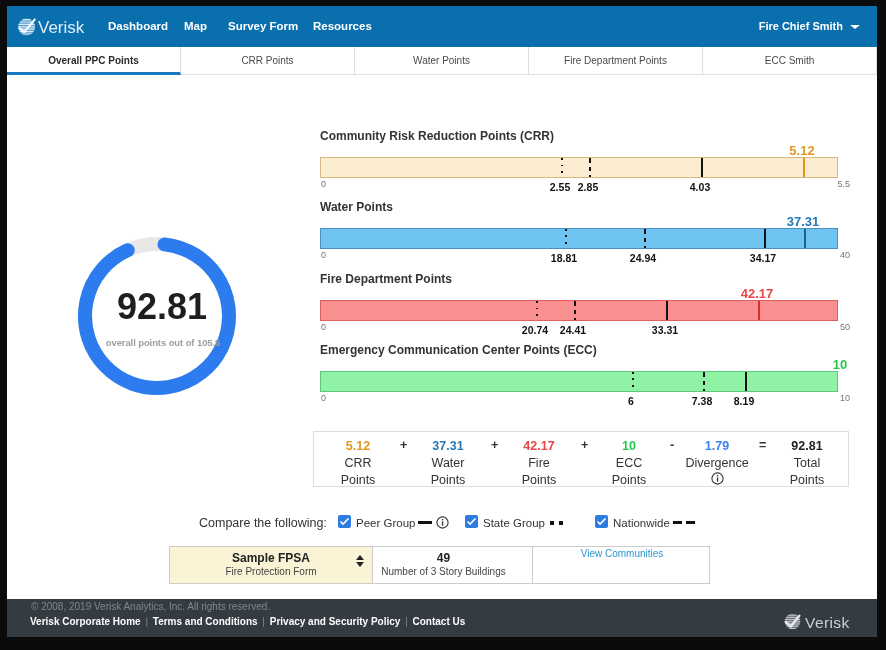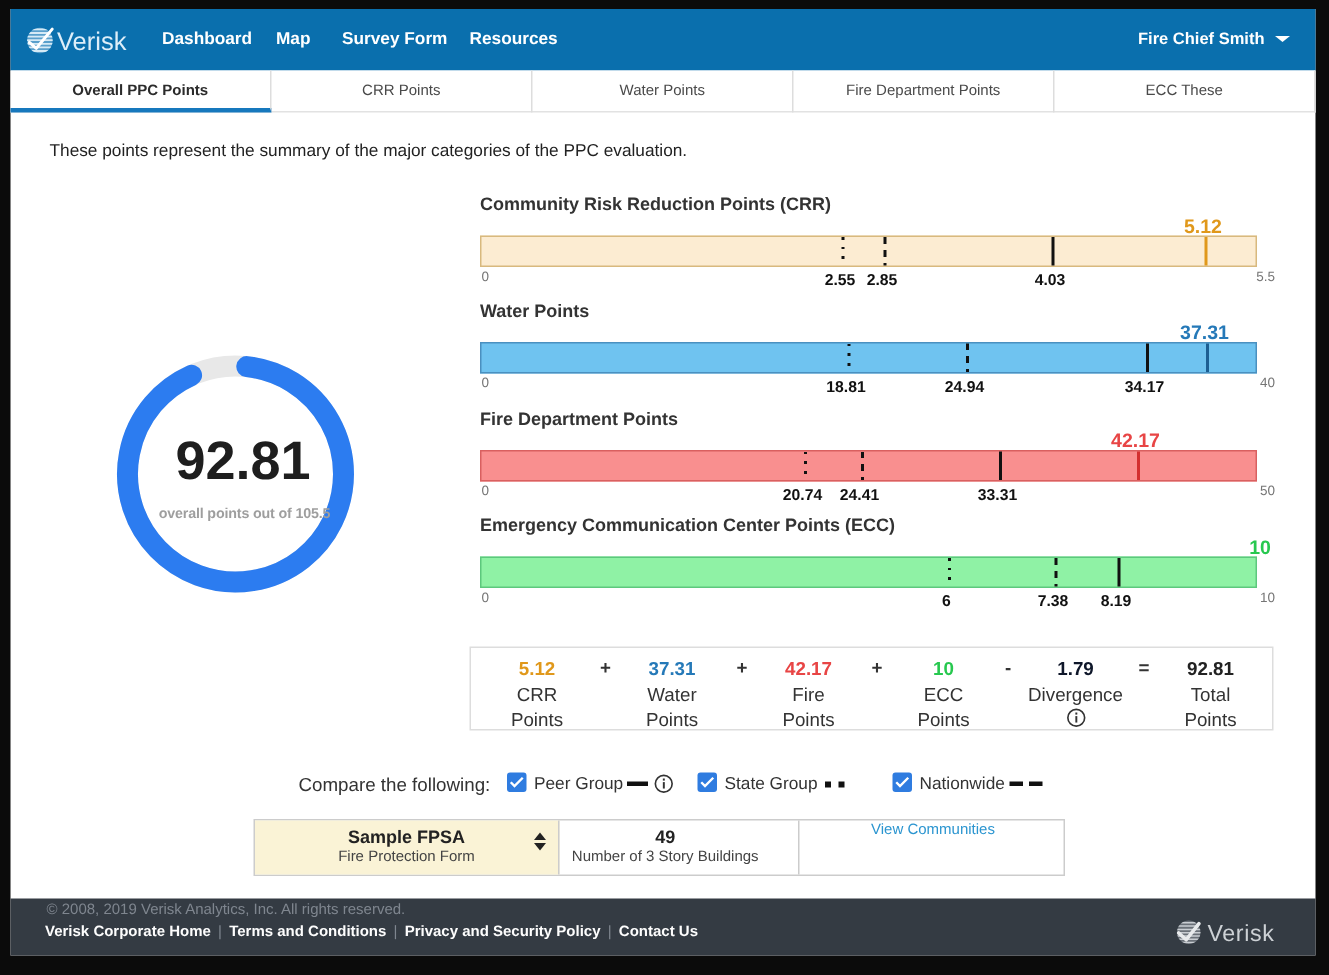--- a/index.html
+++ b/index.html
@@ -99,24 +99,23 @@
     <div class="navitem" style="left:221px;">Survey Form</div>
     <div class="navitem" style="left:306px;">Resources</div>
     <div id="user">Fire Chief Smith<span class="caret"></span></div>
   </div>
 
   <div id="tabs">
     <div class="tab active" style="left:0;">Overall PPC Points</div>
     <div class="tab" style="left:174px;">CRR Points</div>
     <div class="tab" style="left:348px;">Water Points</div>
     <div class="tab" style="left:522px;">Fire Department Points</div>
-    <div class="tab" style="left:696px;">ECC These</div>
-  </div>
-
-  <div id="intro">These points represent the summary of the major categories of the PPC evaluation.</div>
+    <div class="tab" style="left:696px;">ECC Smith</div>
+  </div>
+
 
   <div id="donut">
     <svg width="168" height="168" viewBox="0 0 168 168">
       <circle cx="84" cy="84" r="72" fill="none" stroke="#e8e8e8" stroke-width="14"></circle>
       <path id="bluearc" d="M 91.53 12.39 A 72 72 0 1 1 54.71 18.22" fill="none" stroke="#2c7cf0" stroke-width="14" stroke-linecap="round"></path>
     </svg>
   </div>
   <div id="donutnum">92.81</div>
   <div id="donutsub">overall points out of 105.5</div>
 
@@ -185,21 +184,21 @@
 
   <div id="sumbox">
     <div class="scol" style="left:-1px;"><div class="sval" style="color:#e0981b;">5.12</div>CRR<br>Points</div>
     <div class="sop" style="left:86px;">+</div>
     <div class="scol" style="left:89px;"><div class="sval" style="color:#2579b8;">37.31</div>Water<br>Points</div>
     <div class="sop" style="left:177px;">+</div>
     <div class="scol" style="left:180px;"><div class="sval" style="color:#e84545;">42.17</div>Fire<br>Points</div>
     <div class="sop" style="left:267px;">+</div>
     <div class="scol" style="left:270px;"><div class="sval" style="color:#27c84f;">10</div>ECC<br>Points</div>
     <div class="sop" style="left:356px;">-</div>
-    <div class="scol" style="left:358px;"><div class="sval" style="color:#0f172a;">1.79</div>Divergence<br><svg width="13" height="13" viewBox="0 0 13 13" style="margin-top:0;vertical-align:top;">
+    <div class="scol" style="left:358px;"><div class="sval" style="color:#3b82f6;">1.79</div>Divergence<br><svg width="13" height="13" viewBox="0 0 13 13" style="margin-top:0;vertical-align:top;">
           <circle cx="6.5" cy="6.5" r="5.6" fill="none" stroke="#333" stroke-width="1.1"></circle>
           <rect x="5.9" y="5.4" width="1.3" height="4.3" fill="#333"></rect>
           <rect x="5.9" y="3" width="1.3" height="1.4" fill="#333"></rect>
         </svg></div>
     <div class="sop" style="left:445px;">=</div>
     <div class="scol" style="left:448px;"><div class="sval" style="color:#222;">92.81</div>Total<br>Points</div>
   </div>
 
   <div id="cmp">
     <div style="position:absolute;left:192px;top:7px;font-size:12.5px;">Compare the following:</div>

